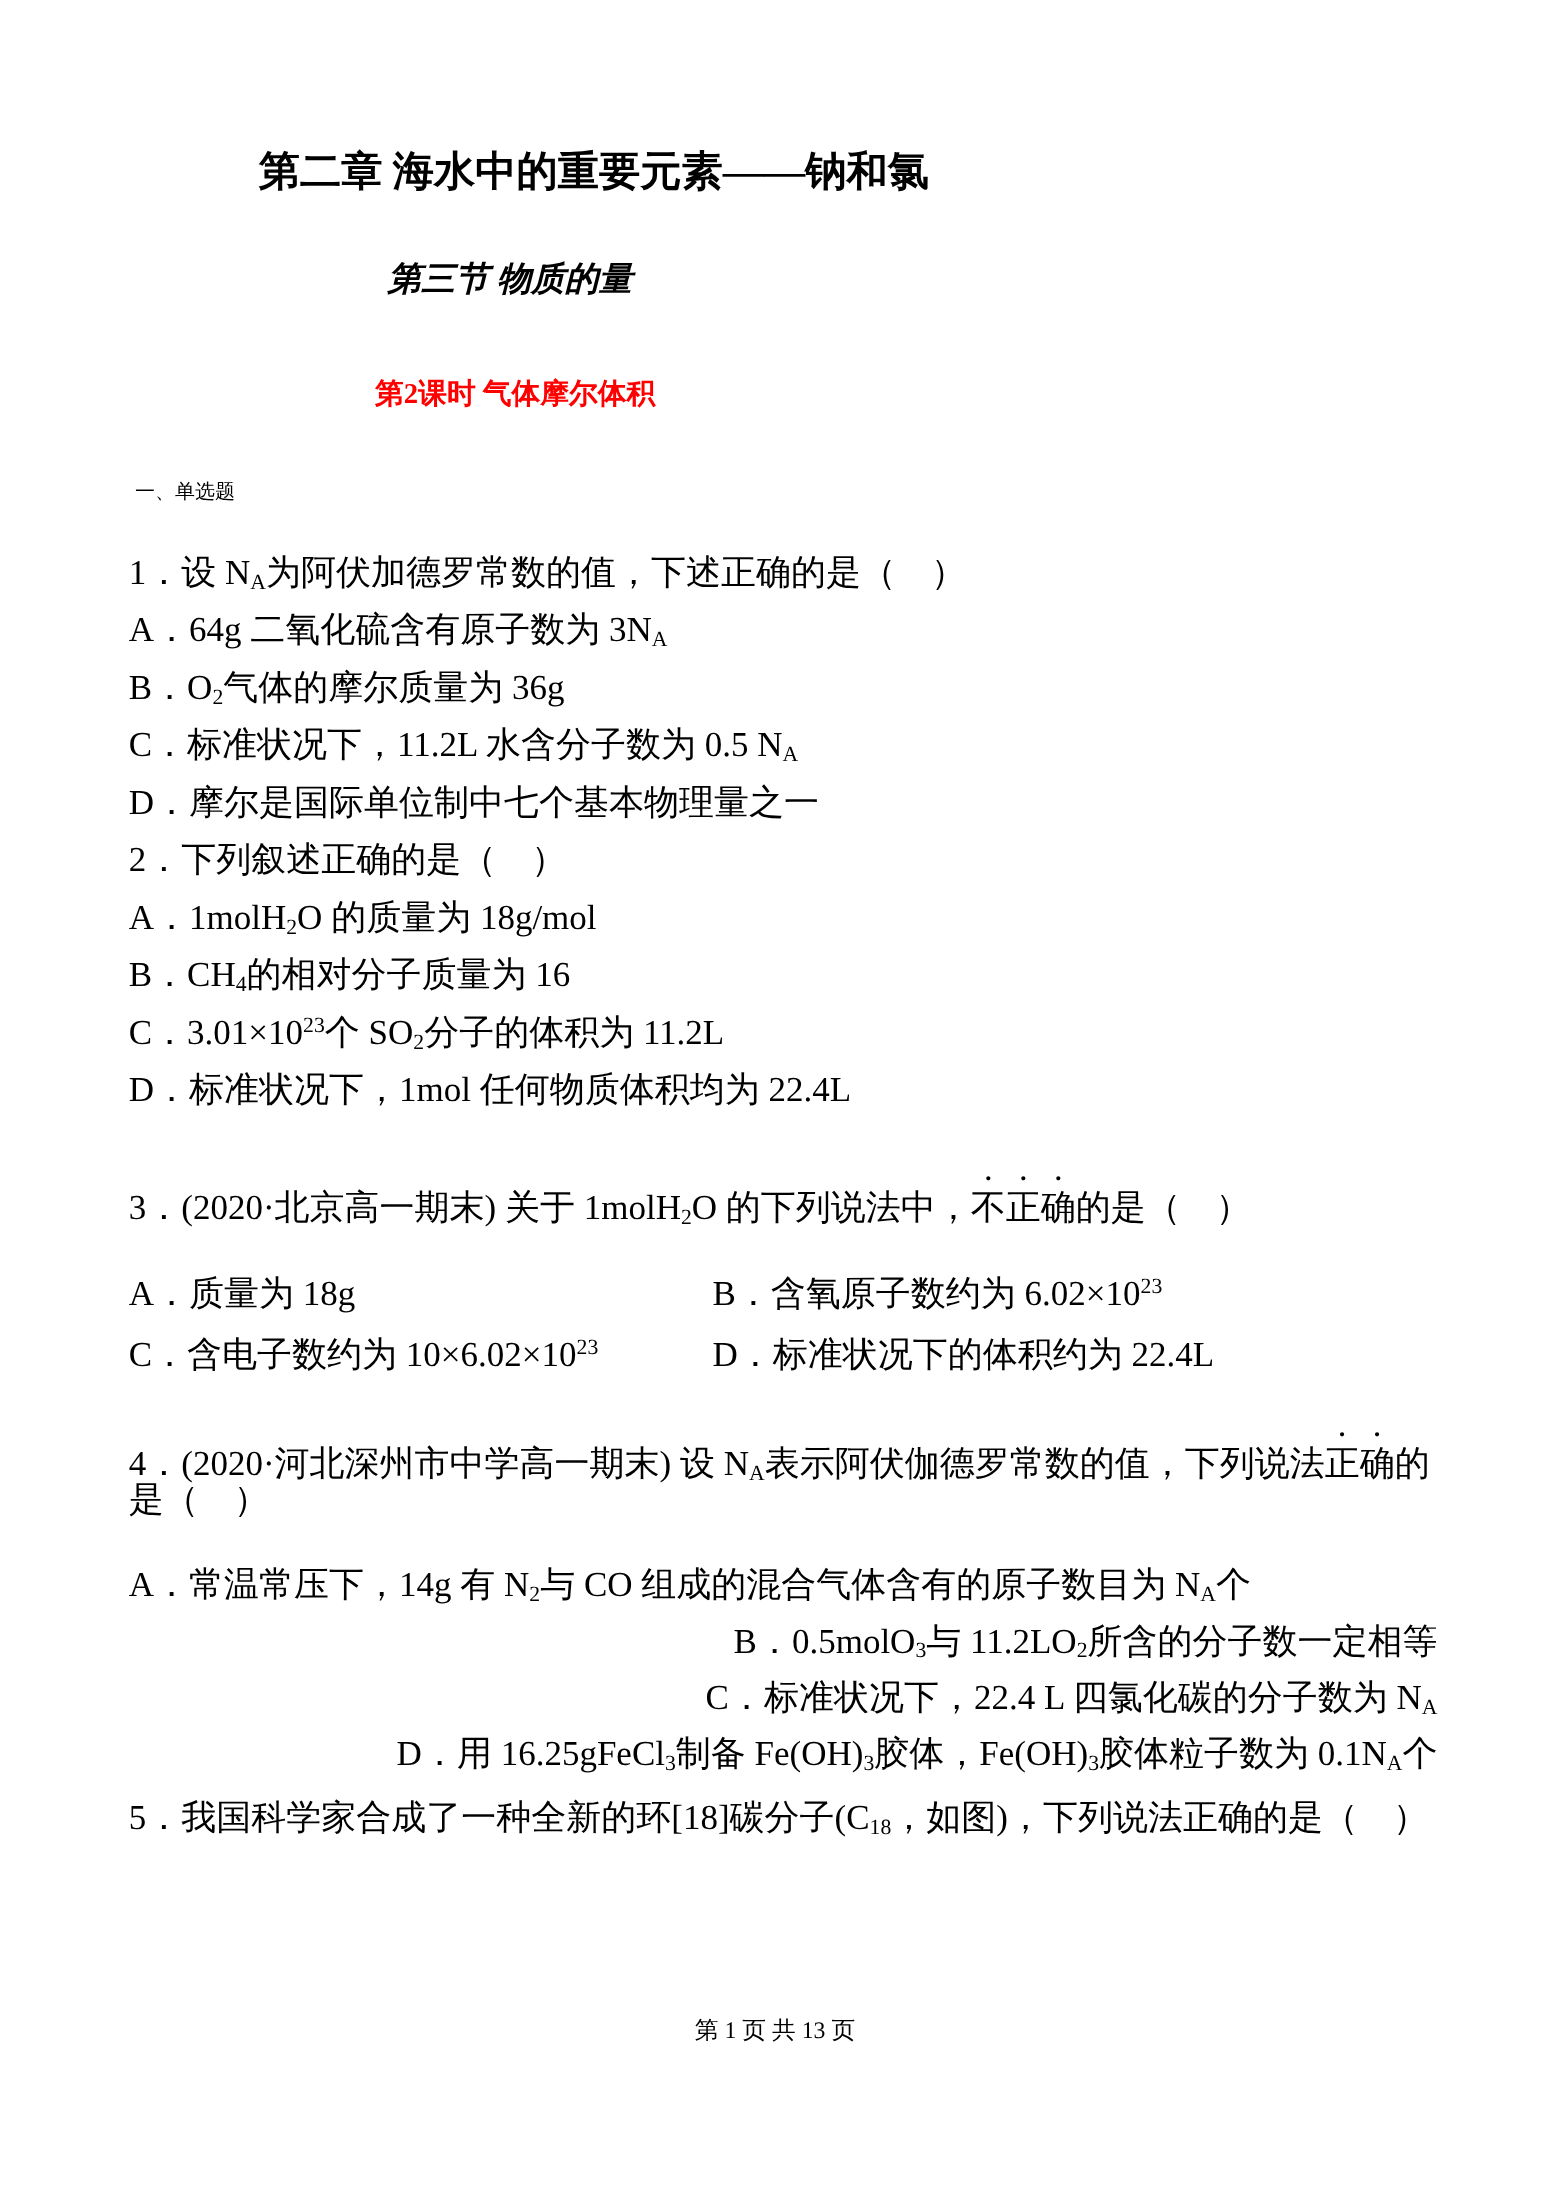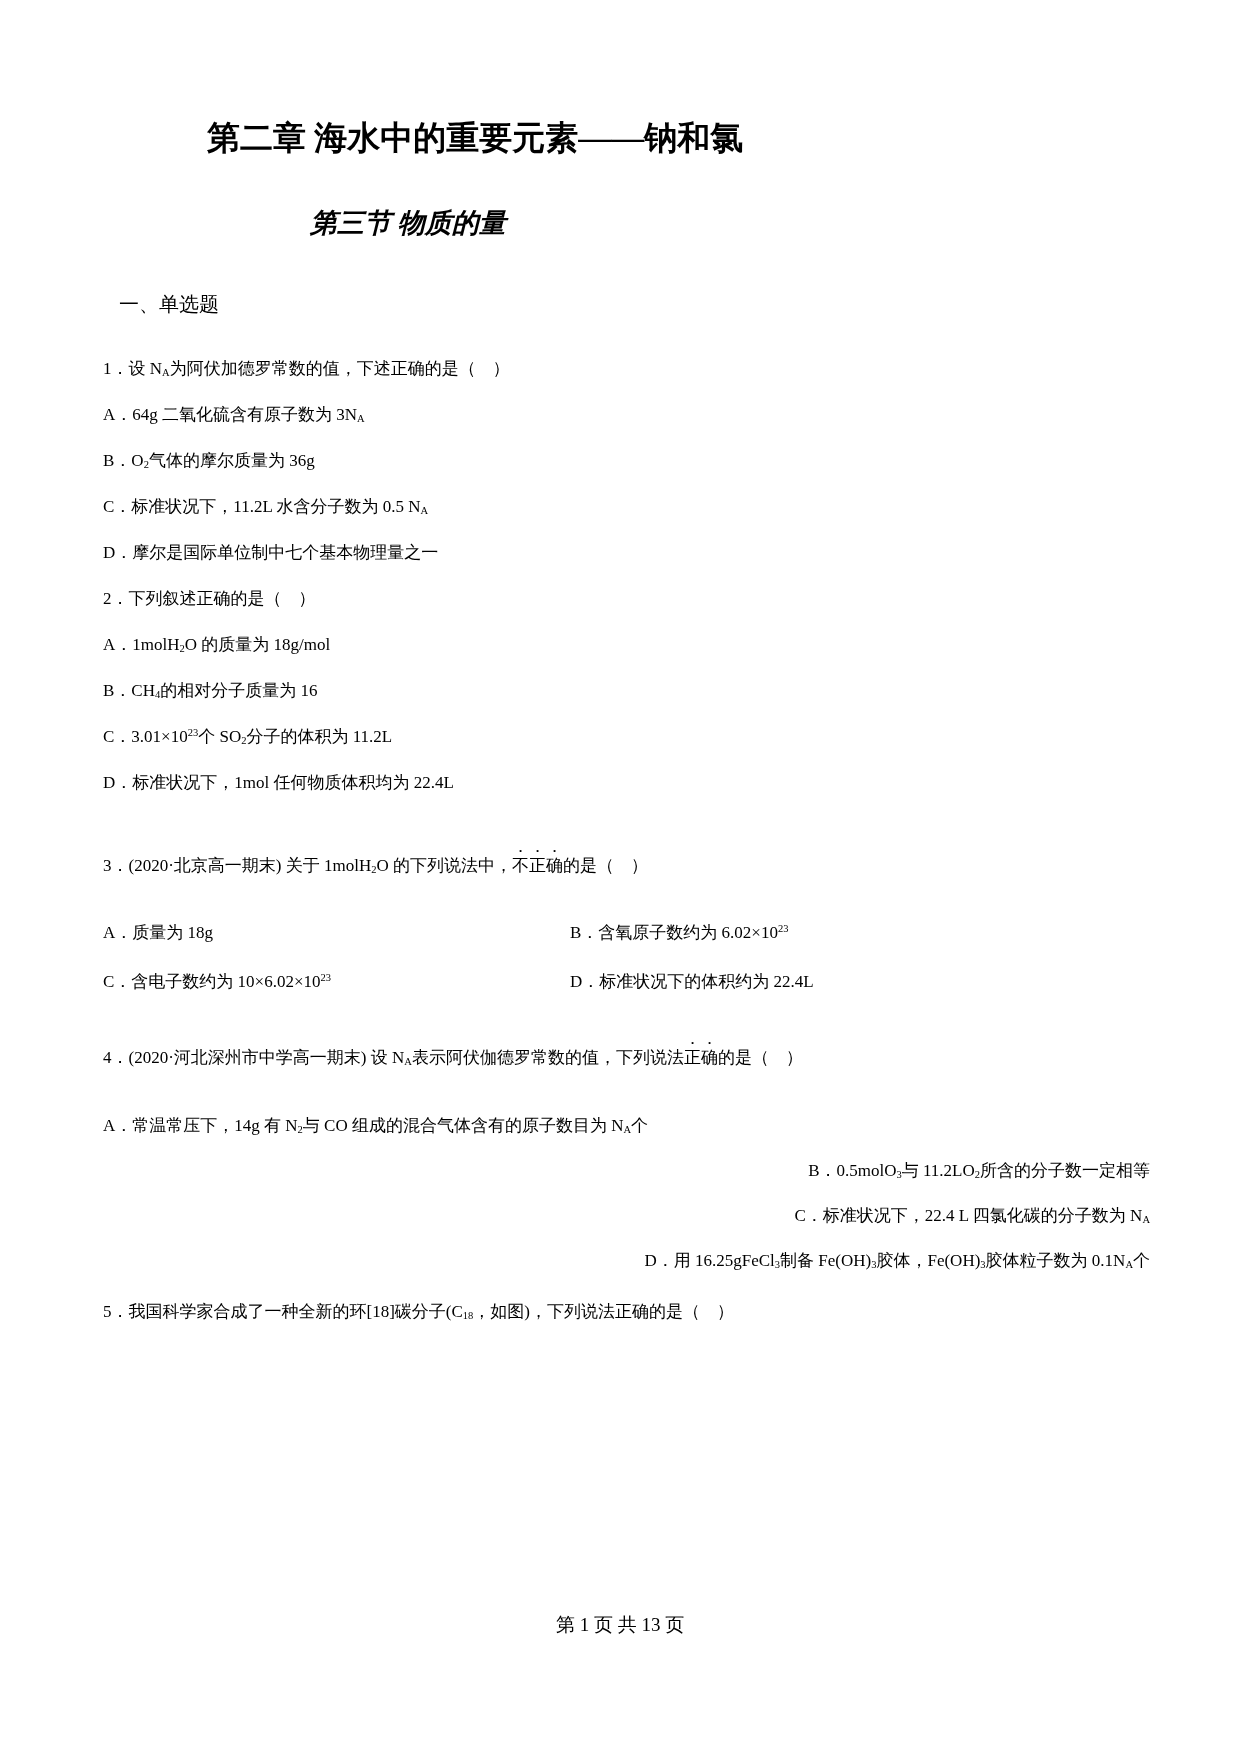--- a/index.html
+++ b/index.html
@@ -7,23 +7,23 @@
     width:1240px; height:1754px;
     background:#ffffff; color:#000000;
     font-family:"Liberation Serif","DejaVu Serif",serif;
     position:relative; overflow:hidden;
   }
   #content { padding:118px 90px 0 103px; }
 
   .chapter-title { font-size:33px; line-height:40px; font-weight:700; margin:0 0 0 104px; }
   .section-title { font-size:27px; line-height:34px; font-weight:700; margin:48px 0 0 207px;font-style:italic; }
   .lesson-title  { font-size:23px; line-height:30px; font-weight:700; margin:60px 0 0 197px; color:#ff0000; }
-  .part-heading  { font-size:20px; line-height:30px; font-weight:400; margin:49px 0 0 16px; }
+  .part-heading  { font-size:16px; line-height:30px; font-weight:400; margin:49px 0 0 5px; }
 
-  .line { font-size:17px; line-height:27px; margin:19px 0 0 0; }
+  .line { font-size:28px; line-height:27px; margin:19px 0 0 0; }
   .mt-q1   { margin-top:36px; }
   .mt-dots { margin-top:50px; }
   .mt-q4   { margin-top:43px; }
   .mt-q4a  { margin-top:41px; }
   .mt-43   { margin-top:18px;text-align:right; }
   .mt-q5   { margin-top:24px; }
 
   .two-col {
     display:grid;
     grid-template-columns:445px auto;
@@ -51,20 +51,21 @@
 </style>
 </head>
 <body>
 
 <div id="content">
 
   <h1 class="chapter-title">第二章 海水中的重要元素——钠和氯</h1>
 
   <h2 class="section-title">第三节 物质的量</h2>
 
+  <h3 class="lesson-title">第2课时 气体摩尔体积</h3>
 
   <h4 class="part-heading">一、单选题</h4>
 
   <p class="line mt-q1">1．设 N<sub>A</sub>为阿伏加德罗常数的值，下述正确的是（　）</p>
   <p class="line">A．64g 二氧化硫含有原子数为 3N<sub>A</sub></p>
   <p class="line">B．O<sub>2</sub>气体的摩尔质量为 36g</p>
   <p class="line">C．标准状况下，11.2L 水含分子数为 0.5 N<sub>A</sub></p>
   <p class="line">D．摩尔是国际单位制中七个基本物理量之一</p>
 
   <p class="line">2．下列叙述正确的是（　）</p>

